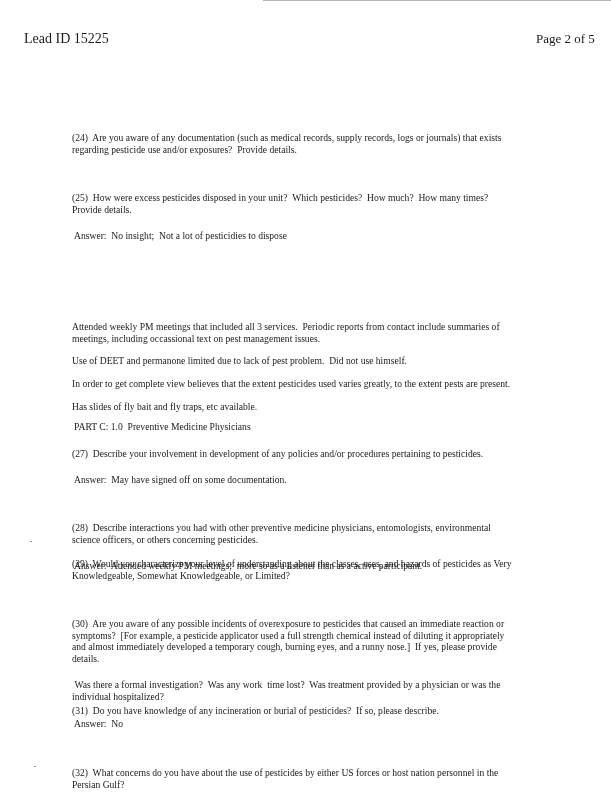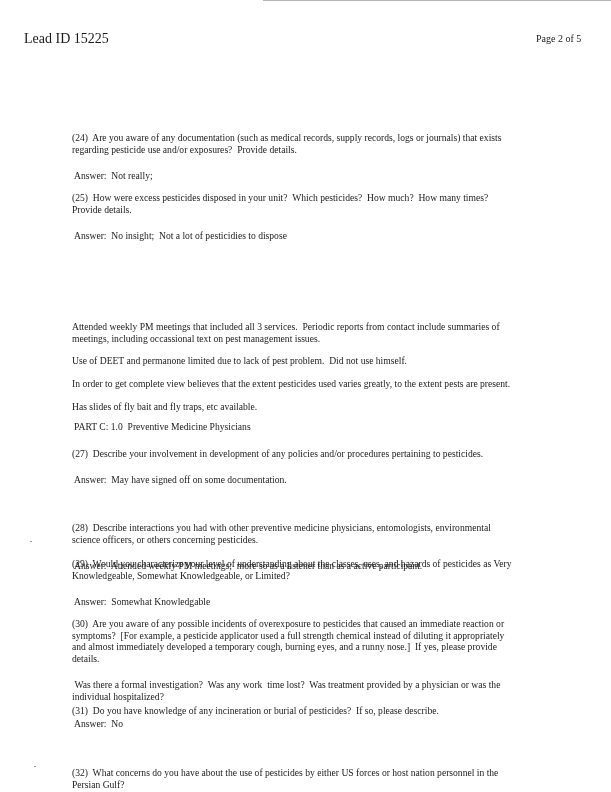--- a/index.html
+++ b/index.html
@@ -3,37 +3,36 @@
 <meta charset="utf-8">
 <style>
   html, body { margin: 0; padding: 0; background: #ffffff; }
   body {
     width: 611px; height: 792px; position: relative; overflow: hidden;
     font-family: "Liberation Serif", "DejaVu Serif", serif;
     color: #1a1a1a; font-size: 9.6px; line-height: 11.6px;
   }
   .top-rule { position: absolute; left: 263px; top: 0; width: 348px; height: 1px; background: #b5b5b5; }
   .header-left { position: absolute; left: 24px; top: 33px; font-size: 14px; }
-  .header-right { position: absolute; left: 536px; top: 33px; font-size: 10px; text-align: center; }
+  .header-right { position: absolute; left: 536px; top: 33px; font-size: 13px; text-align: center; }
   .block { position: absolute; left: 57px; width: 520px; }
   .block p { margin: 15px; white-space: pre-wrap; }
   .ans { padding-left: 2px; }
   .stray { position: absolute; left: 30px; width: 2px; height: 1px; background: #999; }
 </style>
 </head>
 <body>
 
 <div class="top-rule"></div>
 <div class="header-left">Lead ID 15225</div>
 <div class="header-right">Page 2 of  5</div>
 
 <div class="block" style="top:117px">
   <p>(24)  Are you aware of any documentation (such as medical records, supply records, logs or journals) that exists
 regarding pesticide use and/or exposures?  Provide details.</p>
-  <p class="ans">Answer:  Not really;</p>
 </div>
 
 <div class="block" style="top:177px">
   <p>(25)  How were excess pesticides disposed in your unit?  Which pesticides?  How much?  How many times?
 Provide details.</p>
   <p class="ans">Answer:  No insight;  Not a lot of pesticidies to dispose</p>
 </div>
 
 <div class="block" style="top:248px">
 </div>
@@ -62,21 +61,20 @@
   <p>(28)  Describe interactions you had with other preventive medicine physicians, entomologists, environmental
 science officers, or others concerning pesticides.</p>
   <p class="ans">Answer:  Attended weekly PM meetings;  more so as a listener than as a active participant.</p>
 </div>
 
 <div class="stray" style="top:541px"></div>
 
 <div class="block" style="top:543px">
   <p>(29)  Would you characterize your level of understanding about the classes, uses, and hazards of pesticides as Very
 Knowledgeable, Somewhat Knowledgeable, or Limited?</p>
-  <p class="ans">Answer:  Somewhat Knowledgable</p>
 </div>
 
 <div class="block" style="top:603px">
   <p>(30)  Are you aware of any possible incidents of overexposure to pesticides that caused an immediate reaction or
 symptoms?  [For example, a pesticide applicator used a full strength chemical instead of diluting it appropriately
 and almost immediately developed a temporary cough, burning eyes, and a runny nose.]  If yes, please provide
 details.</p>
   <p> Was there a formal investigation?  Was any work  time lost?  Was treatment provided by a physician or was the
 individual hospitalized?</p>
   <p class="ans">Answer:  No</p>

